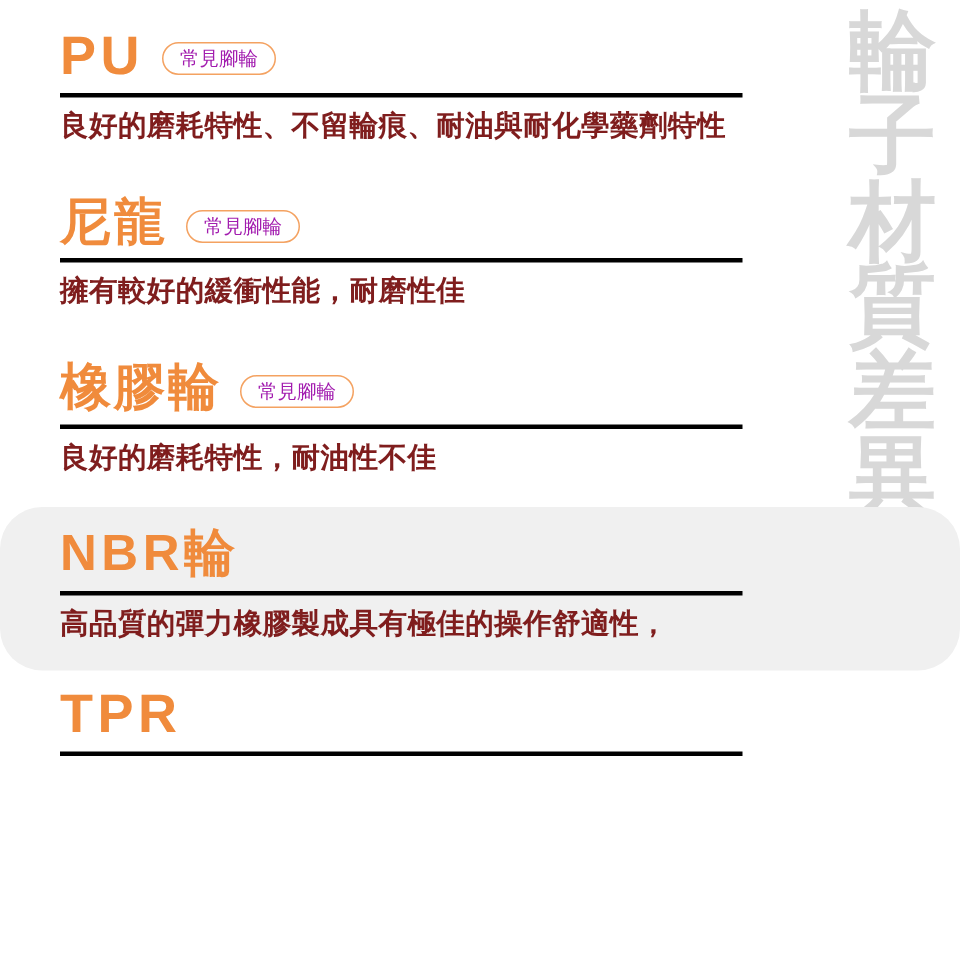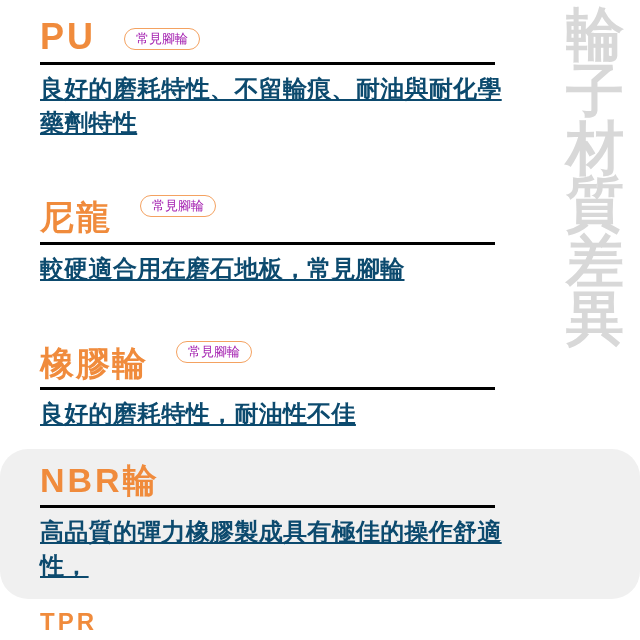--- a/index.html
+++ b/index.html
@@ -57,36 +57,35 @@
     box-sizing: border-box;
     position: relative;
   }
   .section.highlight {
     background: #f0f0f0;
   }
 
   .heading-row {
     display: flex;
     align-items: center;
-    gap: 28px;
+    gap: 12px;
   }
   .heading {
     color: #f08b3c;
     font-weight: bold;
     letter-spacing: 1px;
     line-height: 1.05;
   }
   .heading.latin {
     font-size: 36px;
     letter-spacing: 3px;
   }
   .heading.cjk {
     font-size: 34px;
     letter-spacing: 2px;
-    margin-top: 28px;
   }
 
   .tag {
     border: 1.6px solid #f4a261;
     color: #a21caf;
     border-radius: 14px;
     font-size: 13px;
     padding: 3px 11px 4px 11px;
     white-space: nowrap;
     line-height: 1;
@@ -95,38 +94,37 @@
   }
 
   .rule {
     height: 3px;
     background: #000000;
     margin: 6px 0 7px 0;
     width: 455px;
   }
 
   .body-text {
-    color: #0c4a6e;
-    font-size: 24px;
+    color: #7f1d1d;
+    font-size: 19px;
     font-weight: bold;
     line-height: 1.42;
     letter-spacing: 0.3px;
     max-width: 470px;
-    text-decoration: underline;
   }
   .body-text .line { display: block; }
 
   
   .sec-pu { padding-top: 18px; padding-bottom: 16px; }
   .sec-nylon { padding-top: 16px; padding-bottom: 16px; }
   .sec-rubber { padding-top: 16px; padding-bottom: 18px; }
   .sec-nbr { padding-top: 14px; padding-bottom: 16px; border-radius: 28px; }
   .sec-tpr { padding-top: 10px; padding-bottom: 10px; }
   .sec-nbr .heading.latin { font-size: 34px; }
-  .sec-tpr .heading.latin { font-size: 24px; }
+  .sec-tpr .heading.latin { font-size: 36px; }
 </style>
 </head>
 <body>
 
 <div id="page">
 
   <div class="side-title">
     <span>輪</span>
     <span>子</span>
     <span>材</span>
@@ -148,21 +146,21 @@
       </div>
     </div>
 
     <div class="section sec-nylon">
       <div class="heading-row">
         <div class="heading cjk">尼龍</div>
         <div class="tag">常見腳輪</div>
       </div>
       <div class="rule"></div>
       <div class="body-text">
-        <span class="line">較硬適合用在磨石地板，常見腳輪</span>
+        <span class="line">擁有較好的緩衝性能，耐磨性佳</span>
       </div>
     </div>
 
     <div class="section sec-rubber">
       <div class="heading-row">
         <div class="heading cjk">橡膠輪</div>
         <div class="tag">常見腳輪</div>
       </div>
       <div class="rule"></div>
       <div class="body-text">

